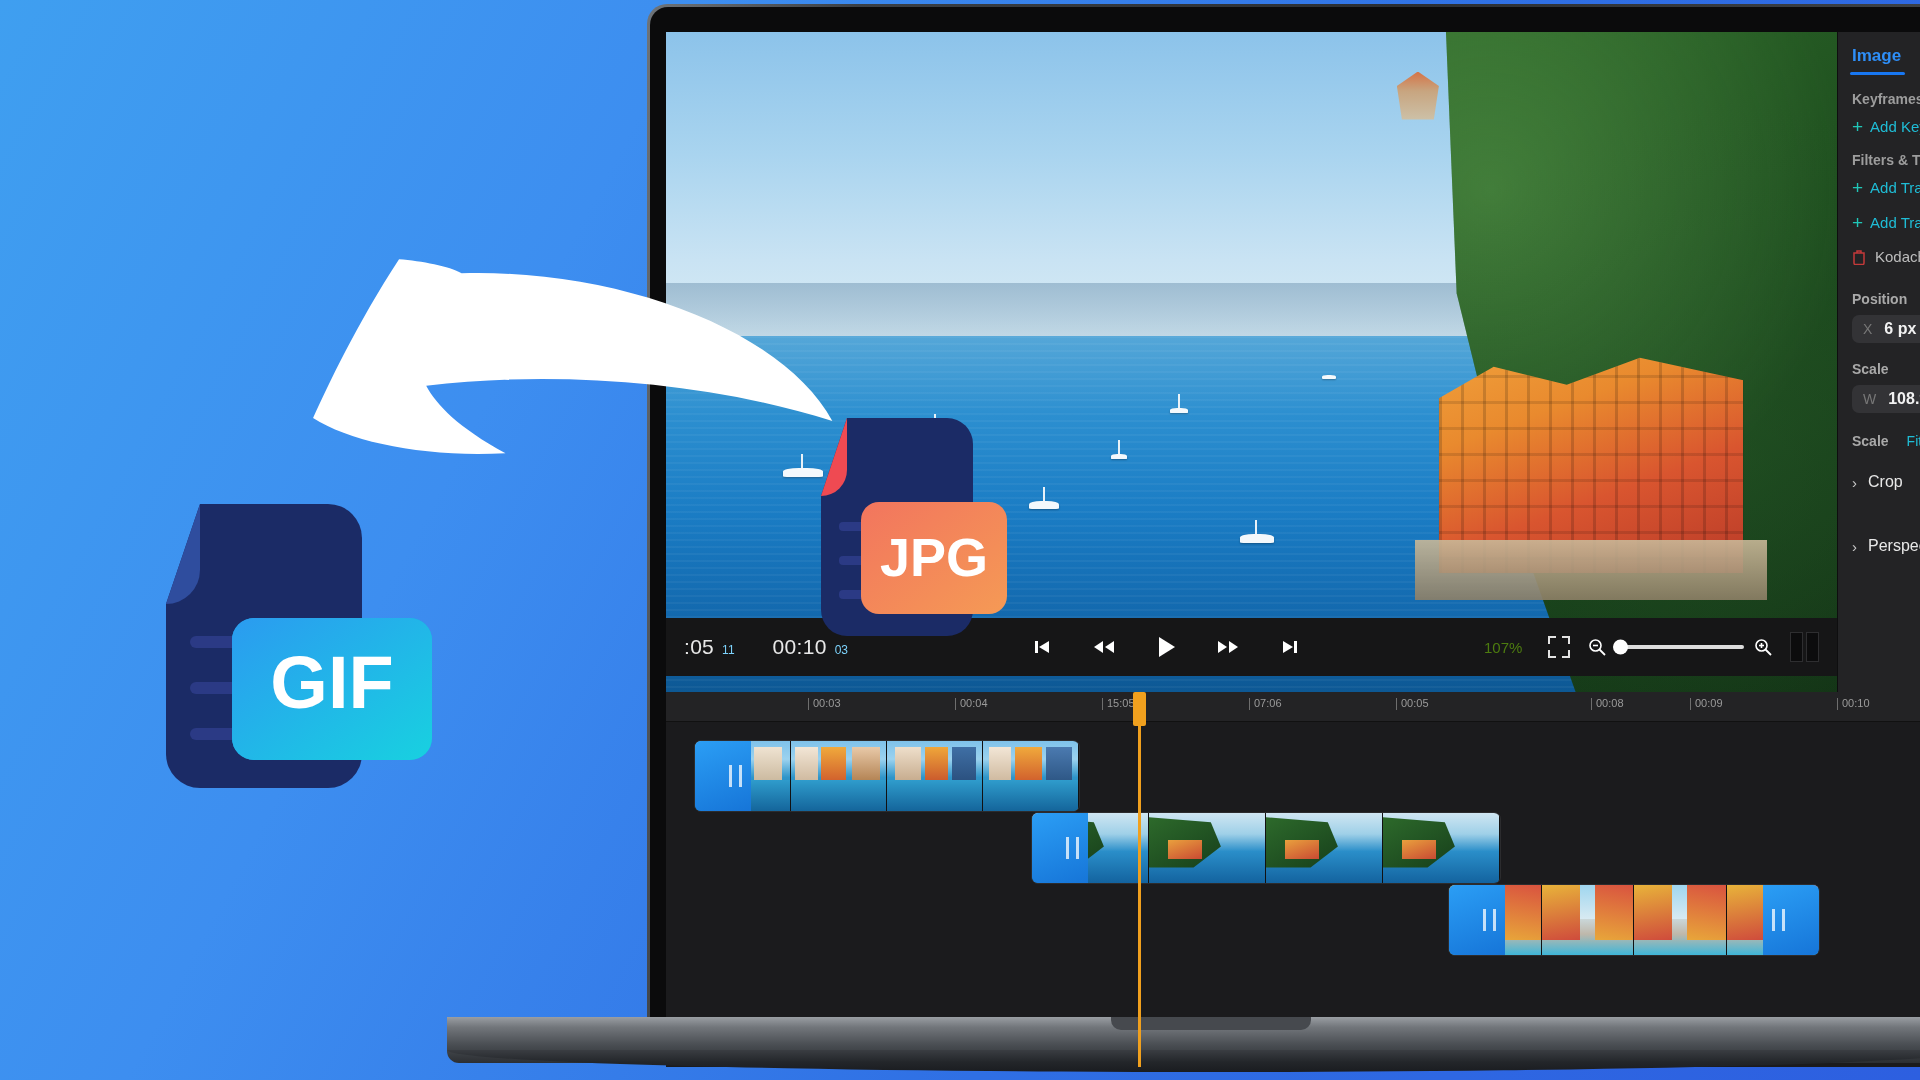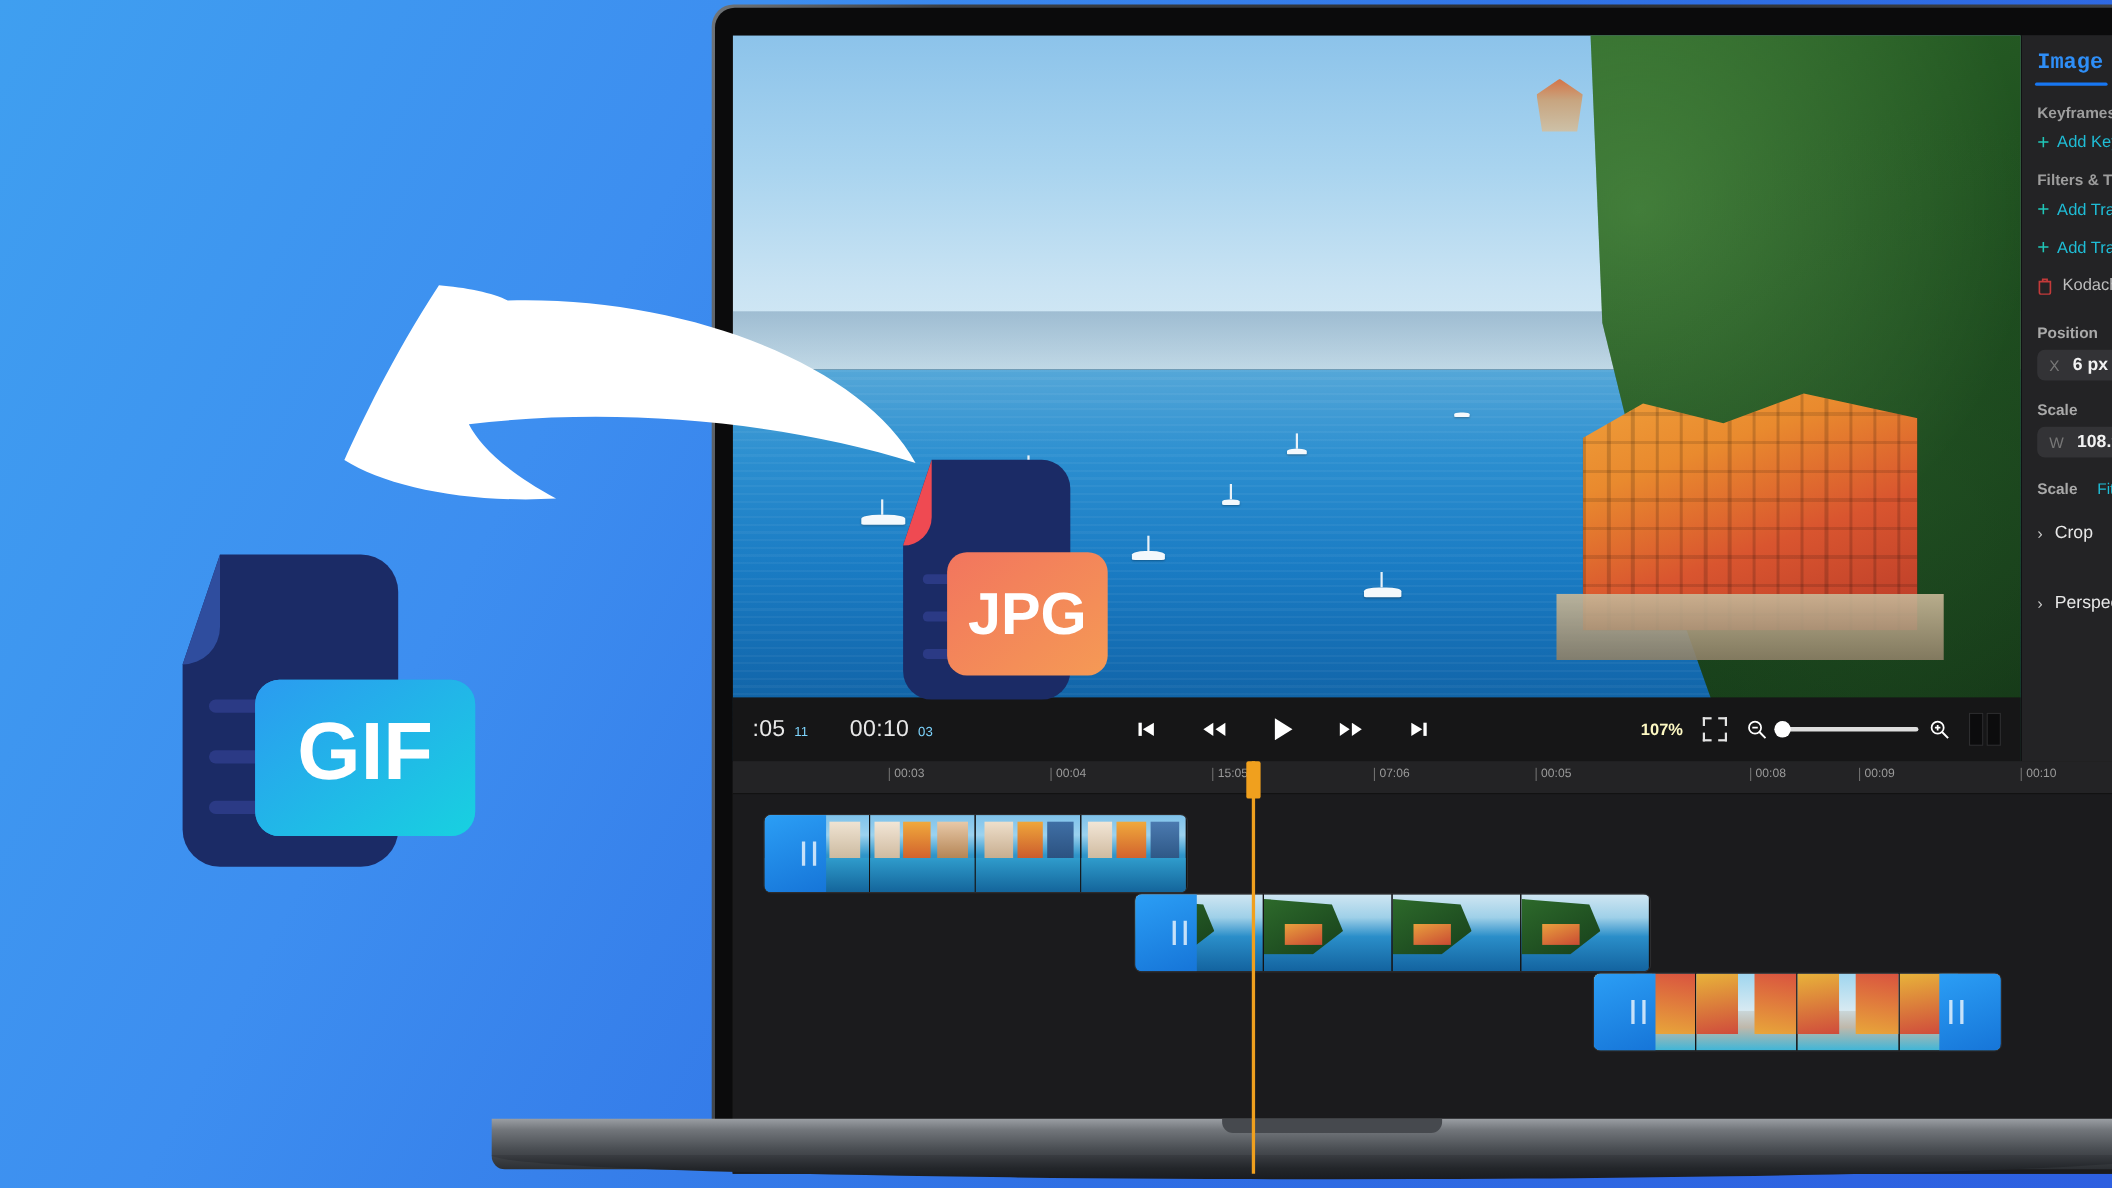--- a/index.html
+++ b/index.html
@@ -85,52 +85,52 @@
     background:linear-gradient(180deg,#c9b898,#8d7f66); opacity:.9; }
   .tower { position:absolute; right:34%; top:6%; width:42px; height:48px;
     background:linear-gradient(180deg,#d8703f 0%,#caa37a 40%,#cfc0a4 100%);
     clip-path:polygon(50% 0%,100% 30%,88% 100%,12% 100%,0% 30%); opacity:.95; }
   .boat { position:absolute; background:#fff; border-radius:40% 40% 10% 10%; opacity:.95;
     box-shadow:0 1px 2px rgba(0,0,0,.3); }
   .boat i { position:absolute; left:46%; bottom:100%; width:2px; height:14px; background:#f4f8fb; }
 
   
   .player-bar {
-    position:absolute; left:0; right:0; bottom:0; height:58px;
+    position:absolute; left:0; right:0; bottom:16px; height:58px;
     background:#161617; display:flex; align-items:center; padding:0 18px; gap:10px;
   }
   .tc-group { display:flex; align-items:baseline; gap:8px; }
   .tc-main { color:#e8e8e8; font-size:21px; letter-spacing:.3px; }
   .tc-frames { color:#7dd3fc; font-size:12px; }
   .tc-sep { width:22px; }
   .transport { flex:1 1 auto; display:flex; align-items:center; justify-content:center; gap:36px; }
   .t-btn { width:26px; height:26px; display:flex; align-items:center; justify-content:center; cursor:pointer; }
   .t-btn svg { display:block; }
   .player-right { display:flex; align-items:center; gap:18px; }
-  .zoom-pct { color:#fef9c3; font-size:15px; min-width:46px; text-align:right;font-weight:bold; }
+  .zoom-pct { color:#4d7c0f; font-size:15px; min-width:46px; text-align:left; }
   .fit-btn { width:22px; height:22px; position:relative; cursor:pointer; }
   .fit-btn span { position:absolute; width:8px; height:8px; border:2px solid #e3e3e3; }
   .fit-btn span:nth-child(1){left:0;top:0;border-right:0;border-bottom:0;}
   .fit-btn span:nth-child(2){right:0;top:0;border-left:0;border-bottom:0;}
   .fit-btn span:nth-child(3){left:0;bottom:0;border-right:0;border-top:0;}
   .fit-btn span:nth-child(4){right:0;bottom:0;border-left:0;border-top:0;}
   .slider-row { display:flex; align-items:center; gap:10px; }
   .slider-track { width:128px; height:4px; background:#ddd; border-radius:2px; position:relative; }
   .slider-knob { position:absolute; left:0; top:50%; transform:translate(-3px,-50%);
     width:15px; height:15px; border-radius:50%; background:#fff; cursor:pointer; }
   .split-ico { display:flex; gap:3px; }
   .split-ico b { display:block; width:13px; height:30px; background:#0c0c0d; border:1px solid #2e2e30; }
 
   
   .props {
     flex:0 0 130px; background:#232325; border-left:1px solid #0e0e0f;
     display:flex; flex-direction:column; min-width:0; overflow:hidden;
   }
   .props-tabs { display:flex; gap:22px; padding:14px 14px 0 14px; }
-  .props-tab { color:#b9b9b9; font-size:20px; padding-bottom:9px; cursor:pointer; white-space:nowrap;font-family:Liberation Mono, monospace; }
+  .props-tab { color:#b9b9b9; font-size:17px; padding-bottom:9px; cursor:pointer; white-space:nowrap; }
   .props-tab.active { color:#2e8ef7; font-weight:bold; position:relative; }
   .props-tab.active::after { content:""; position:absolute; left:-2px; right:-4px; bottom:0; height:3px; background:#1877f2; border-radius:2px; }
   .props-body { padding:16px 14px; overflow:hidden; }
   .sec-title { color:#9d9d9d; font-size:14px; font-weight:bold; margin:0 0 10px 0; white-space:nowrap; }
   .add-link { color:#1fbdd6; font-size:15px; display:flex; align-items:center; gap:7px; margin-bottom:16px; white-space:nowrap; cursor:pointer; }
   .add-link .pl { color:#20c6b7; font-size:19px; line-height:1; }
   .filter-row { display:flex; align-items:center; gap:9px; margin:4px 0 26px 0; white-space:nowrap; }
   .filter-name { color:#bdbdbd; font-size:15px; }
   .prop-label { color:#a9a9a9; font-size:14px; font-weight:bold; margin:18px 0 8px 0; }
   .field { display:inline-flex; align-items:center; gap:12px; background:#333336;

